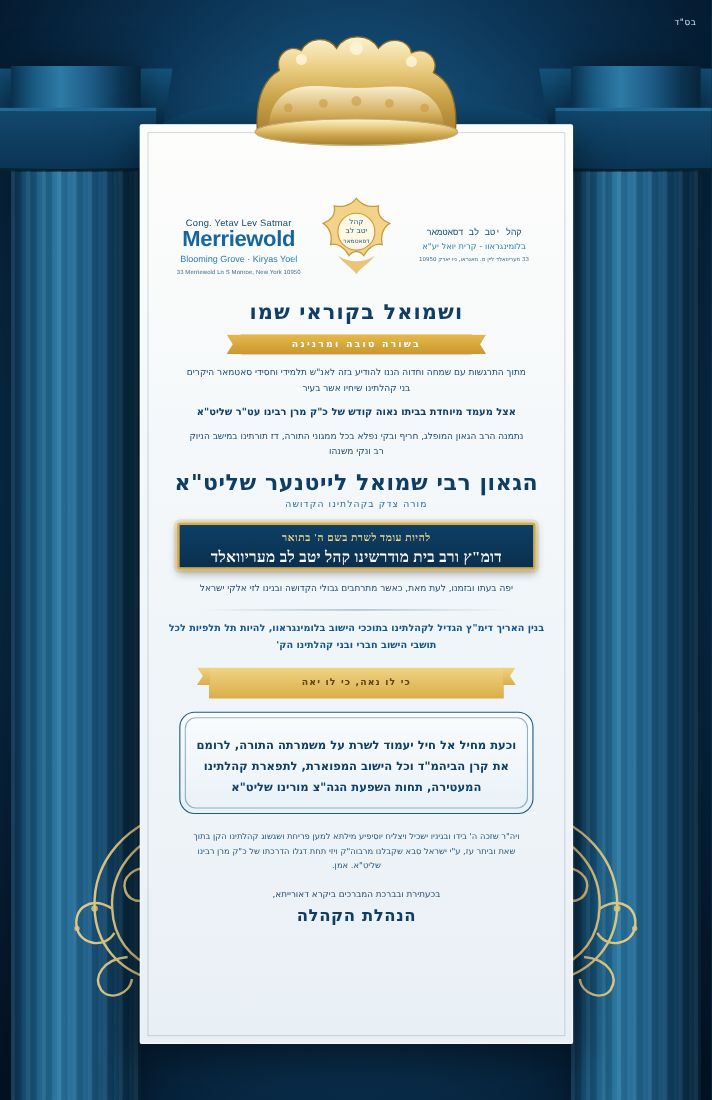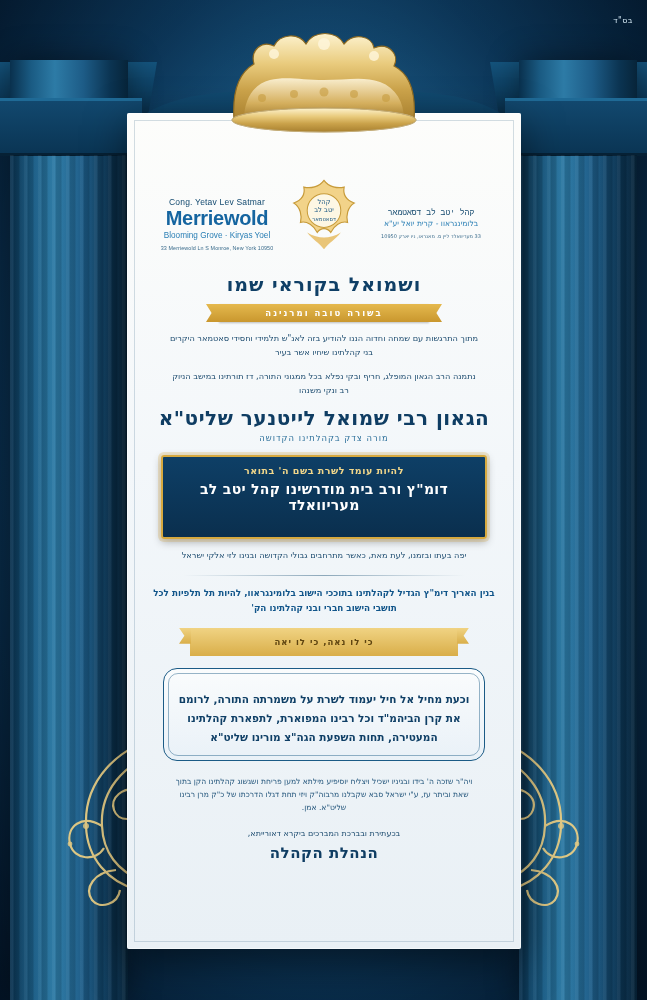--- a/index.html
+++ b/index.html
@@ -96,24 +96,25 @@
   }
   .ribbon:before,.ribbon:after{content:"";position:absolute;top:0;width:14px;height:18px;background:linear-gradient(180deg,#e5b94e,#c9972e);}
   .ribbon:before{left:-13px;clip-path:polygon(0 0,100% 0,100% 100%,0 100%,40% 50%);}
   .ribbon:after{right:-13px;clip-path:polygon(0 0,100% 0,60% 50%,100% 100%,0 100%);}
   .p{font-size:8.2px;line-height:1.75;color:#1b4a6e;margin:9px 14px 0;}
   .line-em{font-size:9px;font-weight:bold;color:#0f3f66;margin-top:10px;}
   .namebig{font-size:20px;font-weight:bold;color:#0f3d63;margin-top:9px;letter-spacing:.5px;}
   .namesub{font-size:8.4px;color:#2a6e99;margin-top:3px;letter-spacing:1px;}
   
   .plaque{
-    margin:12px 8px 0;padding:8px 10px 24px;position:relative;
+    margin:12px 8px 0;padding:8px 10px 0;position:relative;
     background:linear-gradient(180deg,#0e3f66,#0a2f4e);
     border:2px solid #d6a93f;border-radius:3px;
     box-shadow:0 0 0 3px rgba(214,169,63,.25), 0 3px 8px rgba(0,0,0,.3);
+    font-family:Liberation Serif, serif;
   }
   .plaque .l1{color:#f0d68a;font-size:9.5px;font-weight:bold;letter-spacing:.5px;}
   .plaque .l2{color:#ffffff;font-size:14px;font-weight:bold;margin-top:5px;letter-spacing:.3px;}
   .sep-line{height:1px;background:linear-gradient(90deg,rgba(18,73,110,0),rgba(18,73,110,.45),rgba(18,73,110,0));margin:12px 30px 0;}
   .line-blue{font-size:8.8px;font-weight:bold;color:#11558a;line-height:1.7;margin-top:10px;}
   .goldband{
     margin:12px auto 0;width:268px;height:28px;
     background:linear-gradient(180deg,#f0d383,#d9ae49);
     display:flex;align-items:center;justify-content:center;
     color:#5e4410;font-size:8.5px;font-weight:bold;letter-spacing:1px;
@@ -239,36 +240,37 @@
         <div class="heb-top">קהל יטב לב דסאטמאר</div>
         <div class="heb-sub">בלומינגראוו - קרית יואל יע"א</div>
         <div class="heb-tiny">33 מעריוואלד ליין ס. מאנראו, ניו יארק 10950</div>
       </div>
     </div>
 
     <div class="body">
       <div class="title1">ושמואל בקוראי שמו</div>
       <div class="ribbon">בשורה טובה ומרנינה</div>
       <div class="p">מתוך התרגשות עם שמחה וחדוה הננו להודיע בזה לאנ"ש תלמידי וחסידי סאטמאר היקרים בני קהלתינו שיחיו אשר בעיר</div>
+      <div class="line-em">אצל מעמד מיוחדת בביתו נאוה קודש של כ"ק מרן רבינו עט"ר שליט"א</div>
       <div class="p">נתמנה הרב הגאון המופלג, חריף ובקי נפלא בכל ממגוני התורה, דז תורתינו במישב הניוק רב ונקי משנהו</div>
       <div class="namebig">הגאון רבי שמואל לייטנער שליט"א</div>
       <div class="namesub">מורה צדק בקהלתינו הקדושה</div>
 
       <div class="plaque">
         <div class="l1">להיות עומד לשרת בשם ה' בתואר</div>
         <div class="l2">דומ"ץ ורב בית מודרשינו קהל יטב לב מעריוואלד</div>
       </div>
 
       <div class="p">יפה בעתו ובזמנו, לעת מאת, כאשר מתרחבים גבולי הקדושה ובנינו לזי אלקי ישראל</div>
       <div class="sep-line"></div>
       <div class="line-blue">בנין האריך דימ"ץ הגדיל לקהלתינו בתוככי הישוב בלומינגראוו, להיות תל תלפיות לכל תושבי הישוב חברי ובני קהלתינו הק'</div>
       <div class="goldband">כי לו נאה, כי לו יאה</div>
 
       <div class="framebox">
-        <div class="big">וכעת מחיל אל חיל יעמוד לשרת על משמרתה התורה, לרומם את קרן הביהמ"ד וכל רבינו המפוארת, לתפארת קהלתינו המעטירה, תחות השפעת הגה"צ מורינו שליט"א</div>
+        <div class="big">וכעת מחיל אל חיל יעמוד לשרת על משמרתה התורה, לרומם את קרן הביהמ"ד וכל הישוב המפוארת, לתפארת קהלתינו המעטירה, תחות השפעת הגה"צ מורינו שליט"א</div>
       </div>
 
       <div class="foot-p">ויה"ר שזכה ה' בידו ובגיניו ישכיל ויצליח יוסיפיע מילתא למען פריחת ושגשוג קהלתינו הקן בתוך שאת וביתר עז, ע"י ישראל סבא שקבלנו מרבוה"ק ויזי תחת דגלו הדרכתו של כ"ק מרן רבינו שליט"א. אמן.</div>
       <div class="foot-sign">בכעתירת ובברכת המברכים ביקרא דאורייתא,</div>
       <div class="foot-name">הנהלת הקהלה</div>
     </div>
 
   </div>
 </div>
 

